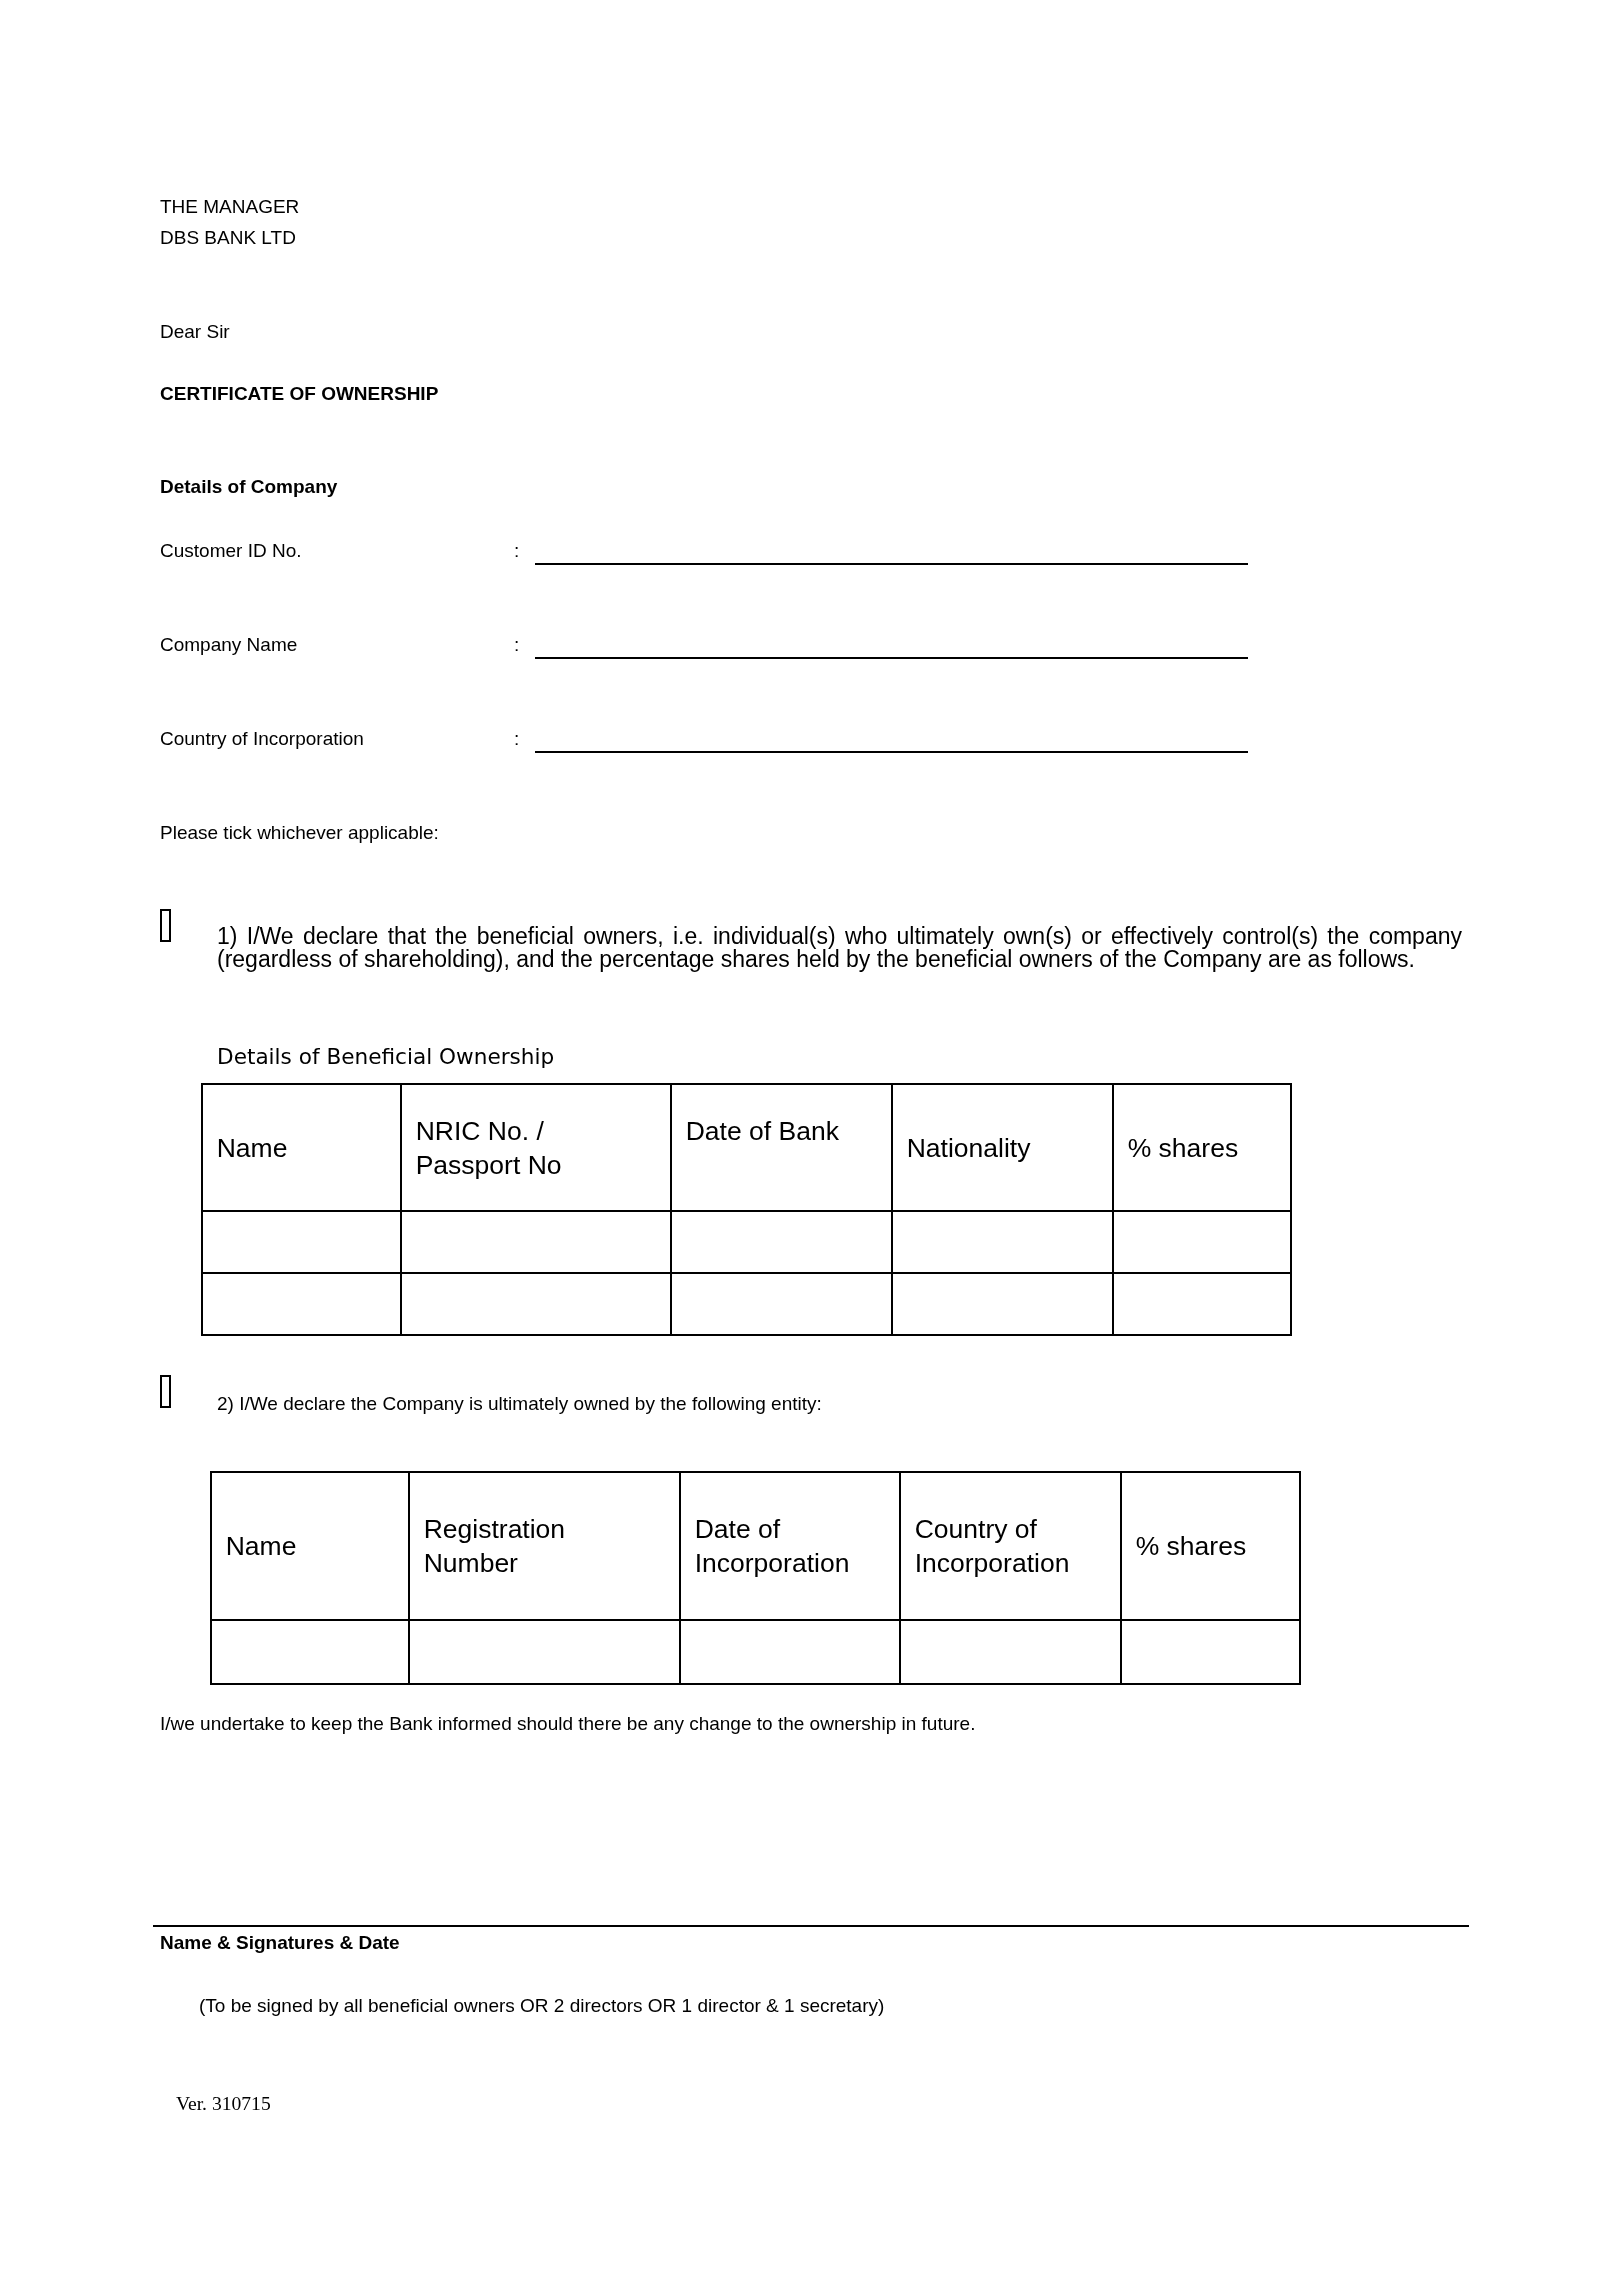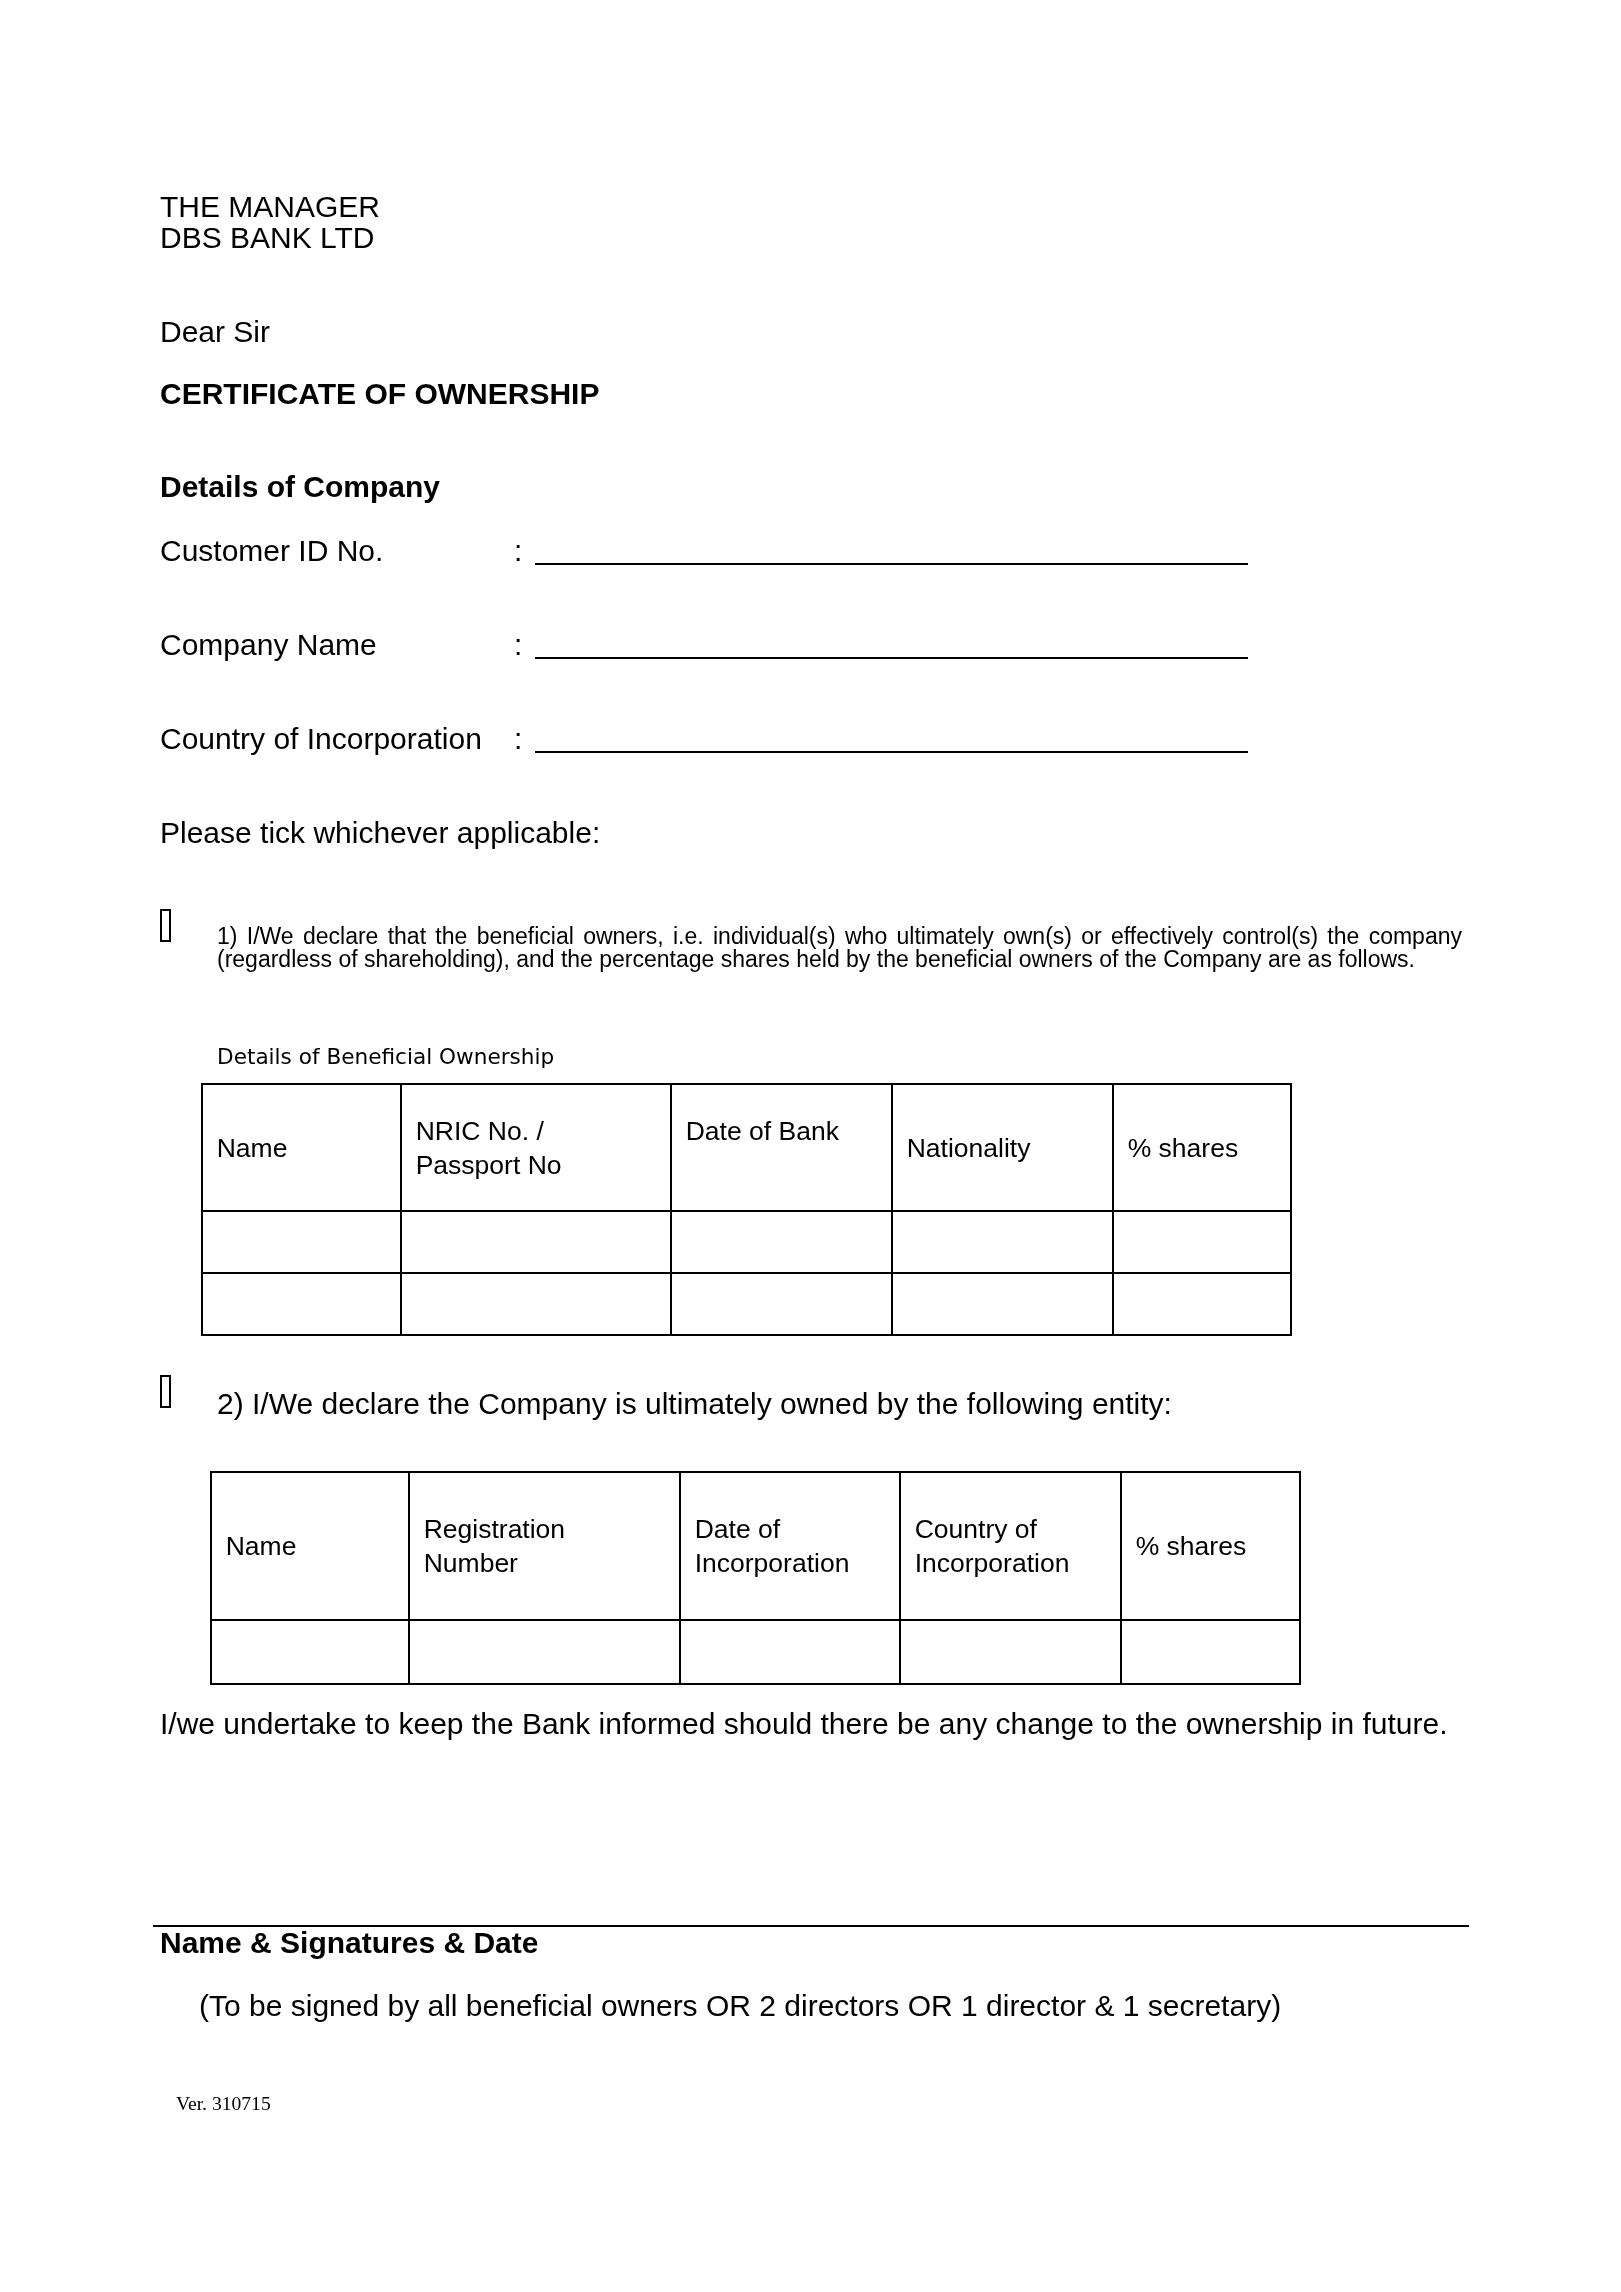--- a/index.html
+++ b/index.html
@@ -1,19 +1,19 @@
 <!DOCTYPE html>
 <html><head>
   <meta charset="utf-8">
   <style>
     html, body { margin: 0; padding: 0; background: #ffffff; }
     body { width: 1621px; height: 2293px; position: relative; overflow: hidden;
            font-family: "Liberation Sans", sans-serif; color: #000; }
     .abs { position: absolute; white-space: nowrap; }
-    .t27 { font-size: 30px; line-height: 31px; }
+    .t27 { font-size: 19px; line-height: 31px; }
     .bold { font-weight: bold; }
     .uline { position: absolute; height: 0; border-top: 2px solid #000; }
     .checkbox { position: absolute; width: 10.8px; height: 33px; border: 2px solid #000; background: #fff; box-sizing: border-box; }
     .para { position: absolute; font-size: 23px; line-height: 22.5px; text-align: justify; text-align-last: left; }
     .caption { font-family: "DejaVu Sans", sans-serif; font-size: 21.6px; }
     table.grid { position: absolute; border-collapse: collapse; table-layout: fixed; }
     table.grid td { border: 2.9px solid #000; padding: 0 0 0 13.7px; font-size: 26.5px; line-height: 34px; vertical-align: middle; }
     .sigline { position: absolute; height: 0; border-top: 2.9px solid #000; }
     .ver { font-family: "Liberation Serif", serif; font-size: 19.6px; }
   </style>

